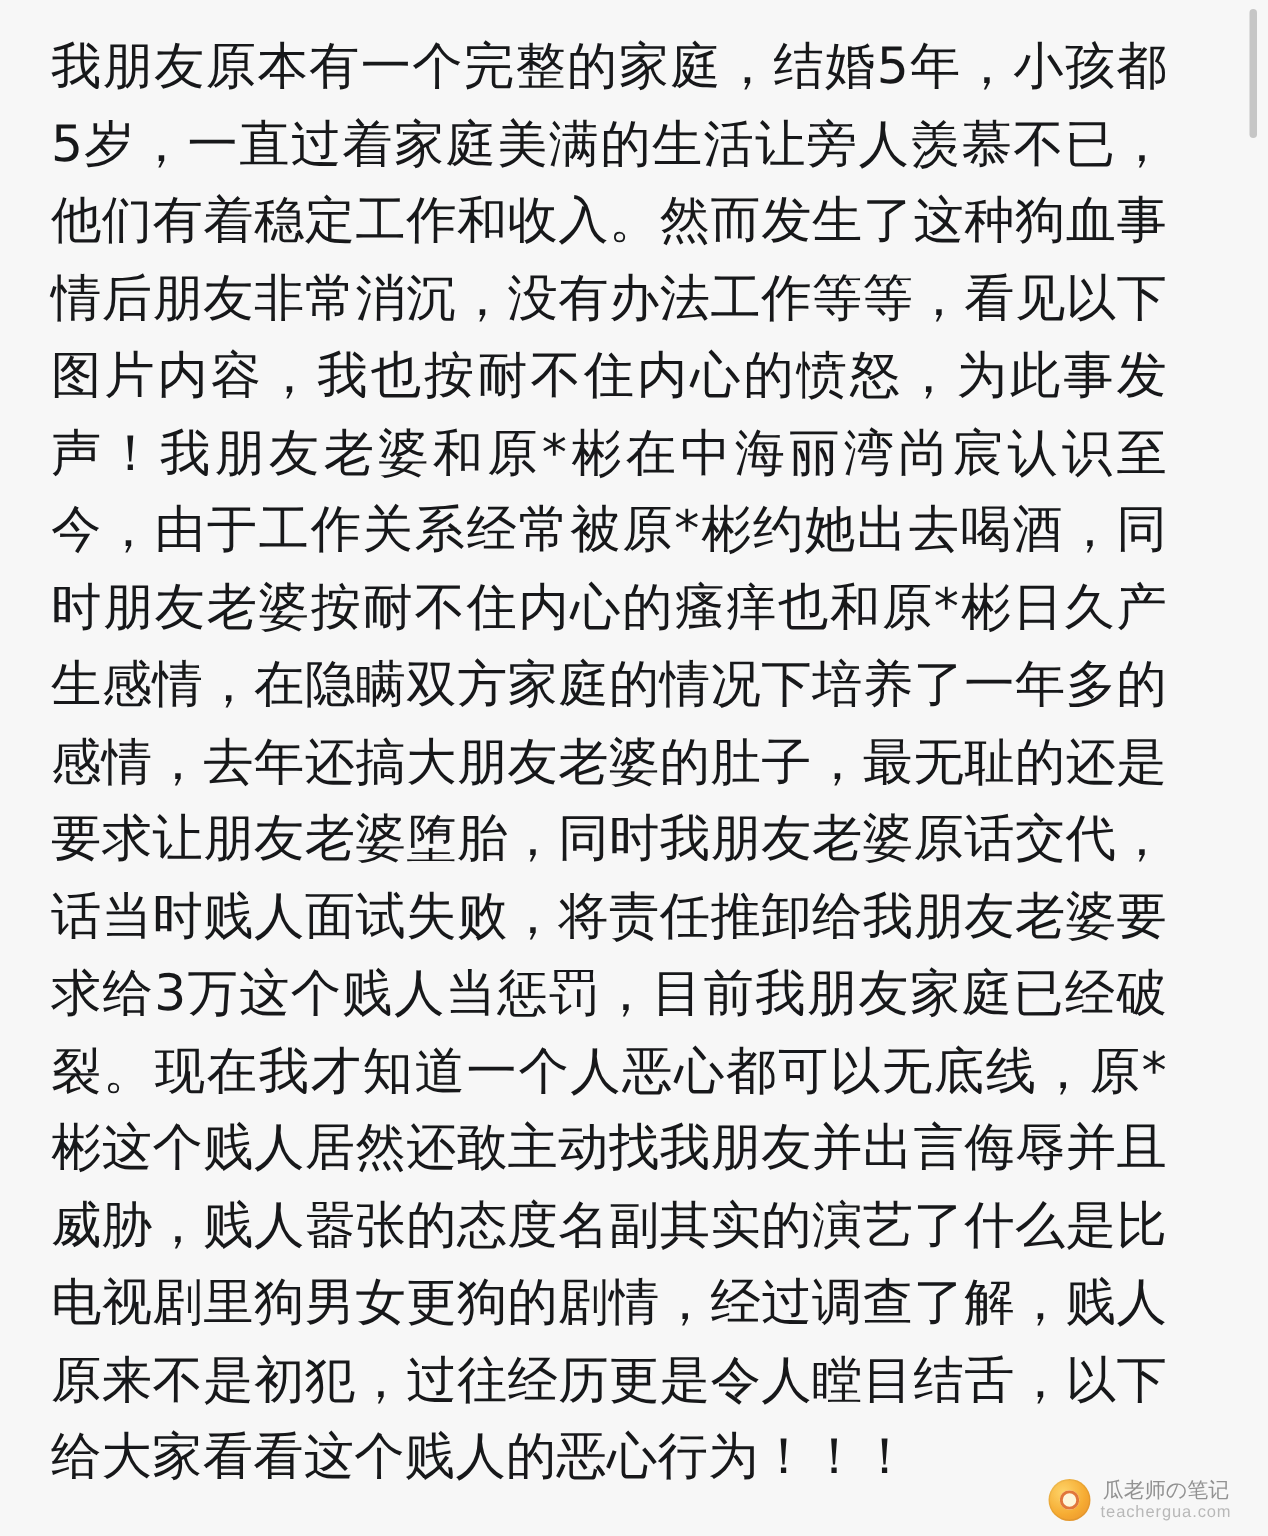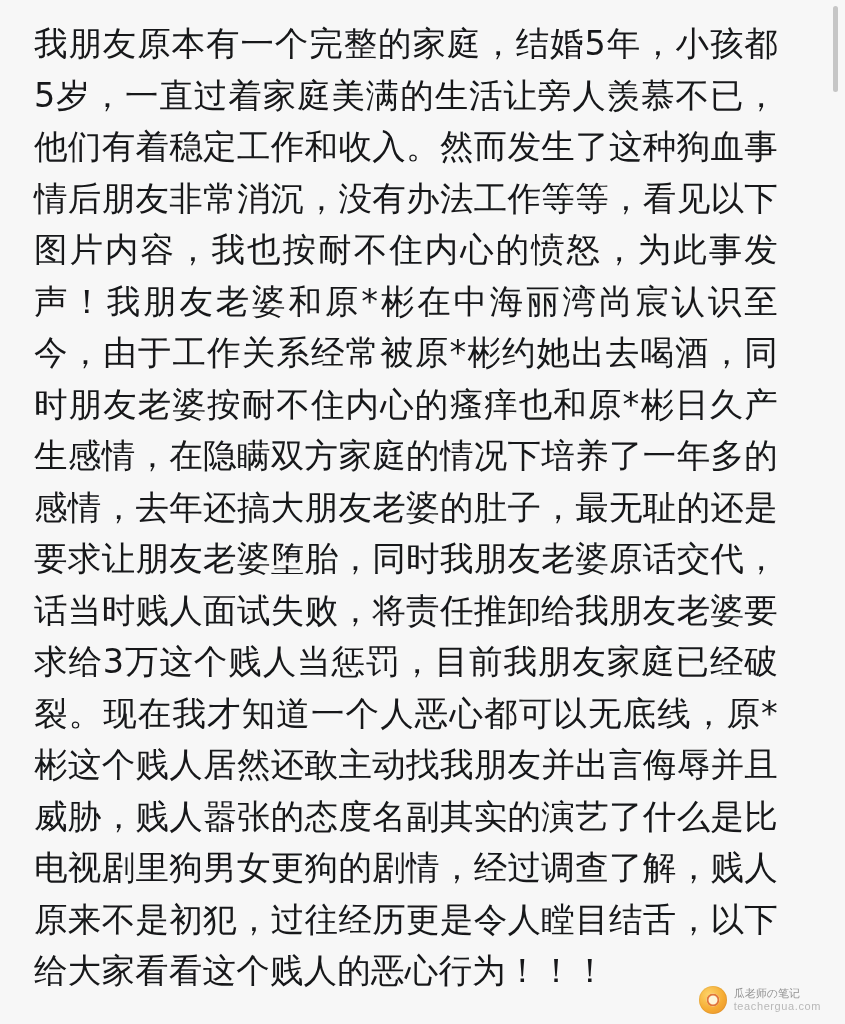--- a/index.html
+++ b/index.html
@@ -93,24 +93,25 @@
     border-radius: 50%;
     background: #fff6d8;
     box-shadow: 0 0 0 2px #e06c2a inset;
   }
   .wm-texts {
     display: flex;
     flex-direction: column;
     line-height: 1.12;
   }
   .wm-title {
-    font-family: Liberation Mono, monospace;
-    font-size: 11px;
+    font-family: Liberation Sans, sans-serif;
+    font-size: 14px;
     color: #8a8a8a;
     white-space: nowrap;
+    text-align: center;
   }
   .wm-sub {
     font-family: Liberation Sans, sans-serif;
     font-size: 11px;
     color: #b3b3b3;
     letter-spacing: 0.6px;
     white-space: nowrap;
   }
 </style>
 </head>

